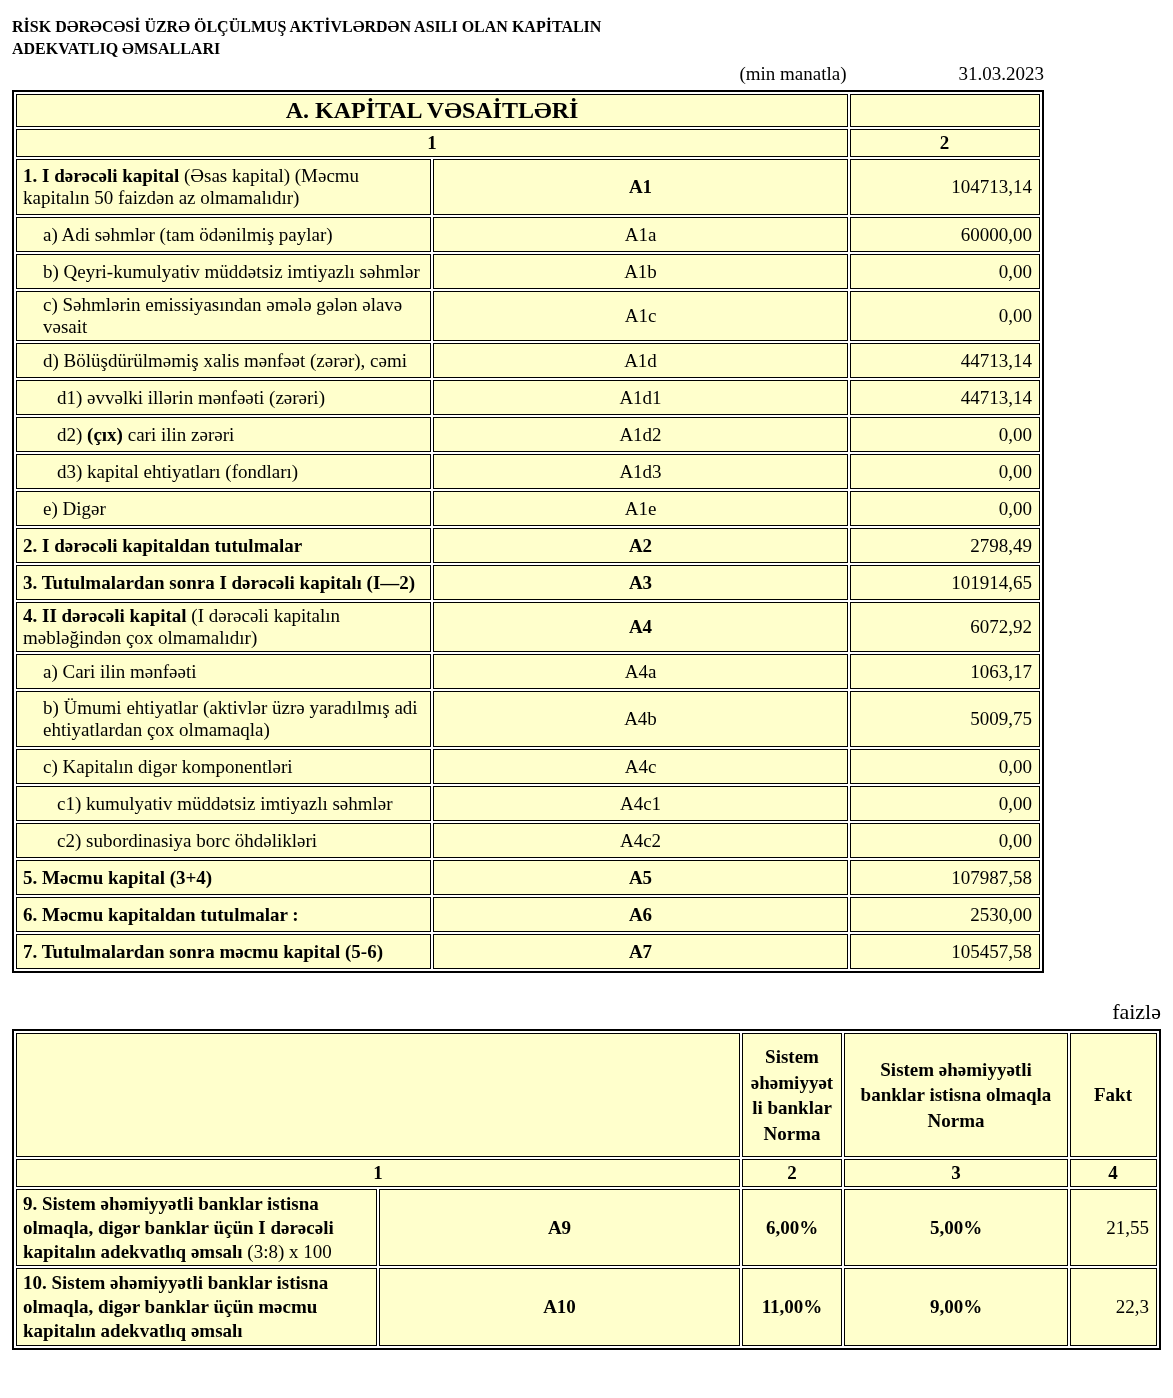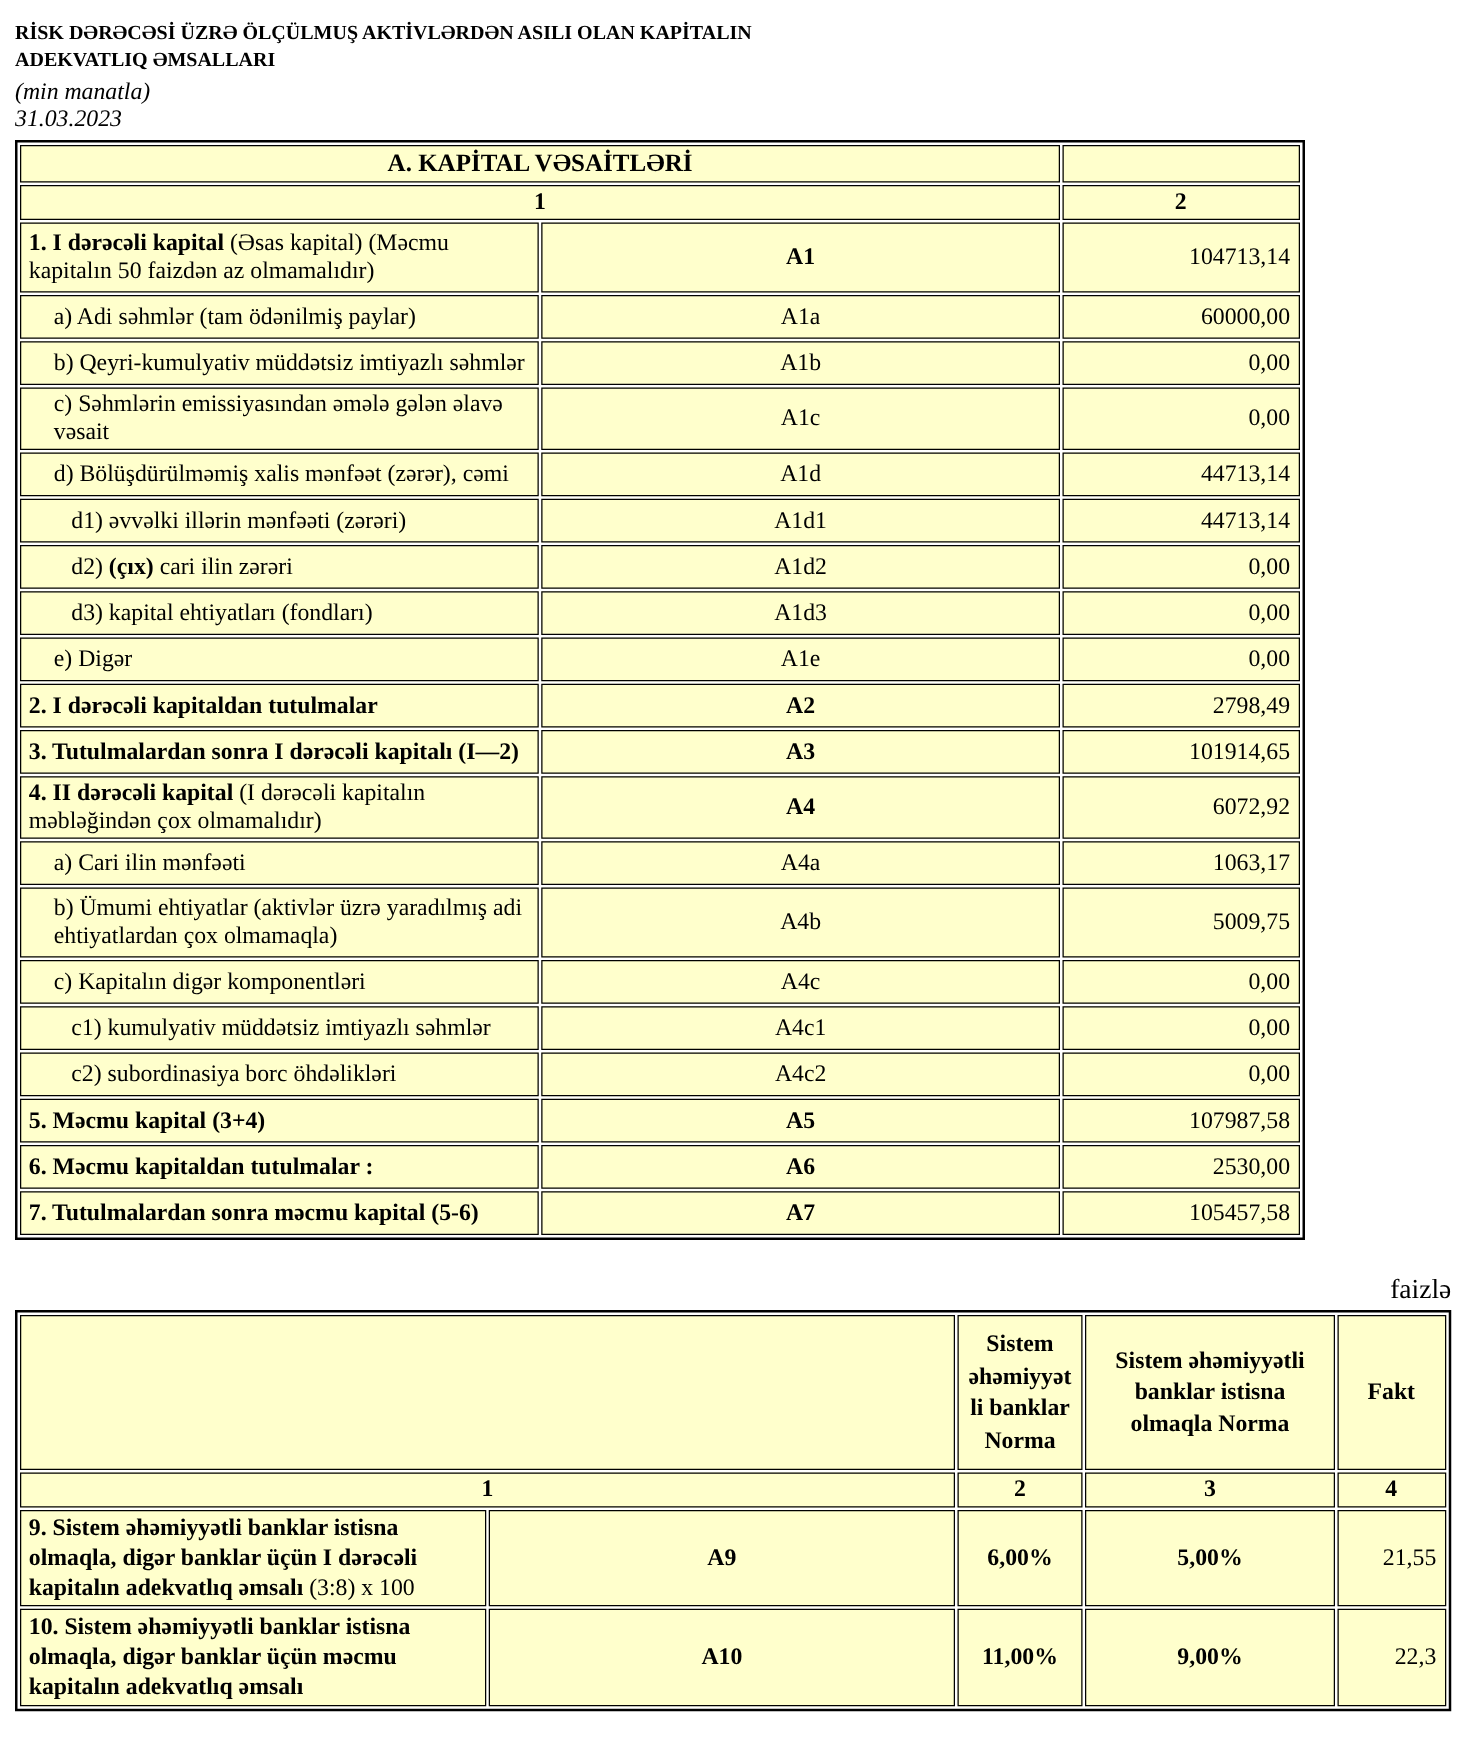--- a/index.html
+++ b/index.html
@@ -20,24 +20,22 @@
     line-height: 1.35;
     margin: 6px 0 4px 0;
   }
 
   
   .meta-row {
     width: 1032px;
     display: flex;
     justify-content: flex-end;
     align-items: baseline;
-    font-style: italic;
     font-size: 19px;
     margin: 4px 0 5px 0;
-    flex-direction: column;
   }
   .meta-unit { margin-right: 112px; }
 
   
   table {
     border-collapse: separate;
     border-spacing: 2px;
     background: #ffffff;
     border: 2px solid #000;
     table-layout: fixed;
@@ -50,42 +48,42 @@
     vertical-align: middle;
     overflow: hidden;
   }
   b { font-weight: bold; }
 
   
   .t1 { width: 1032px; }
   .t1 .c-label { width: 730px; }
   .t1 .c-code  { width: 100px; text-align: center; }
   .t1 .c-value { width: 190px; text-align: right; padding-right: 7px; }
-  .t1 .hdr td  { height: 30px; font-weight: bold; text-align: center; font-size: 20px; }
+  .t1 .hdr td  { height: 30px; font-weight: bold; text-align: center; font-size: 24px; }
   .t1 .num td  { height: 22px; font-weight: bold; text-align: center; }
   .t1 td { height: 35px; }
   .t1 tr.tall td { height: 56px; }
   .bold { font-weight: bold; }
   .ind1 { padding-left: 26px; }
   .ind2 { padding-left: 40px; }
 
   
   .pct-caption {
     width: 1149px;
     text-align: right;
     font-size: 22px;
     margin: 26px 0 4px 0;
   }
 
   
   .t2 { width: 1149px; }
   .t2 .c-label { width: 584px; }
   .t2 .c-code  { width: 139px; text-align: center; }
   .t2 .c-n2    { width: 100px; text-align: center; }
-  .t2 .c-n3    { width: 200px; text-align: center; margin-left: 36px; }
+  .t2 .c-n3    { width: 224px; text-align: center; margin-left: 36px; }
   .t2 .c-fact  { width: 87px; text-align: right; padding-right: 7px; }
   .t2 .hdr td  {
     height: 124px; font-weight: bold; text-align: center;
     font-size: 19px; line-height: 1.35; word-wrap: break-word;
   }
   .t2 .num td { height: 22px; font-weight: bold; text-align: center; }
   .t2 td { height: 47px; }
   .t2 .c-label { font-size: 19px; line-height: 1.25; }
 </style>
 </head>

